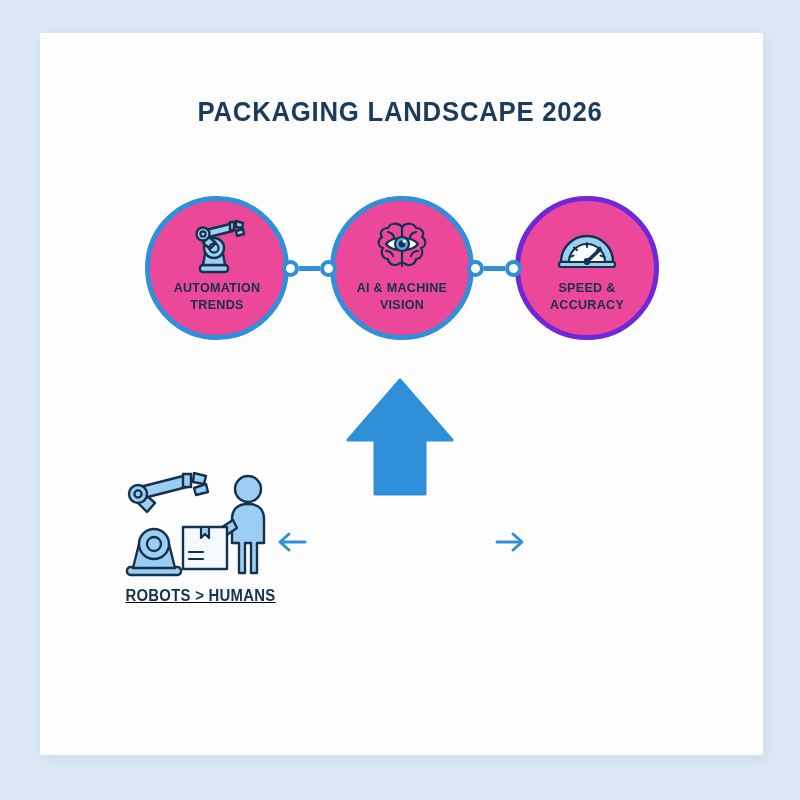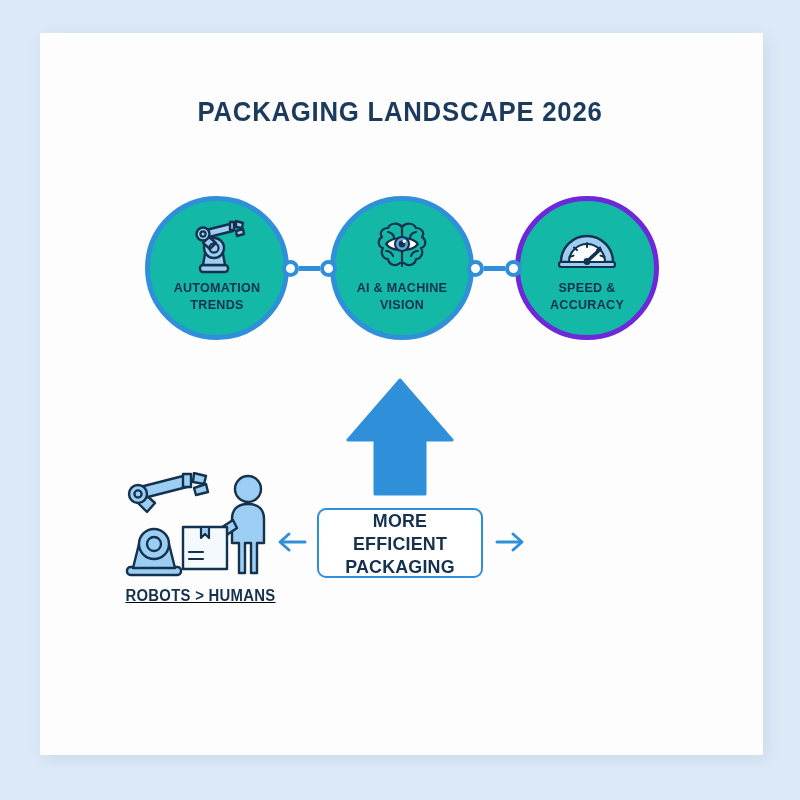--- a/index.html
+++ b/index.html
@@ -43,21 +43,21 @@
     transform: scaleX(0.92);
     white-space: nowrap;
   }
 
   
   .pillar {
     position: absolute;
     width: 144px;
     height: 144px;
     border-radius: 50%;
-    background: #14b8a6;
+    background: #ec4899;
     box-sizing: border-box;
   }
   .pillar.blue   { border: 5px solid #2f8fd9; }
   .pillar.navy   { border: 5px solid #6d28d9; }
 
   .pillar .icon-wrap {
     position: absolute;
     left: 0;
     top: 16px;
     width: 100%;
@@ -272,26 +272,20 @@
     <span class="bar"></span>
     <span class="ring"></span>
   </div>
 
   <div class="up-arrow" style="left:345px; top:378px;">
     <svg width="110" height="118" viewBox="0 0 110 118">
       <path d="M55 2 L107 62 L80 62 L80 116 L30 116 L30 62 L3 62 Z" fill="#2f8fd9" stroke="#2f8fd9" stroke-width="3" stroke-linejoin="round"></path>
     </svg>
   </div>
 
-  <div class="center-box">
-    <div class="cb-text">
-      <span>MORE EFFICIENT</span><br>
-      <span>PACKAGING</span>
-    </div>
-  </div>
 
   <div class="side-arrow" style="left:277px; top:530px;">
     <svg width="30" height="24" viewBox="0 0 30 24">
       <g stroke="#2f8fd9" stroke-width="3" fill="none" stroke-linecap="round" stroke-linejoin="round">
         <path d="M28 12 H4"></path>
         <path d="M12 4 L3 12 L12 20"></path>
       </g>
     </svg>
   </div>
 

